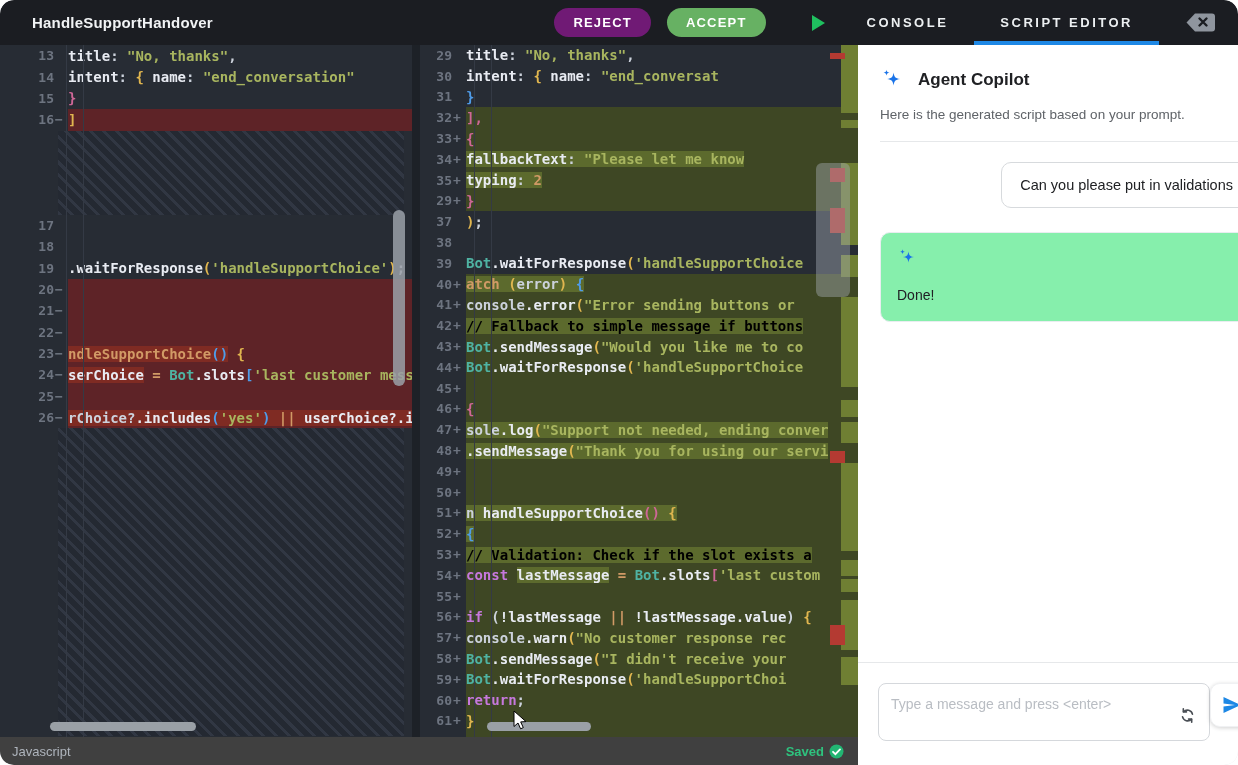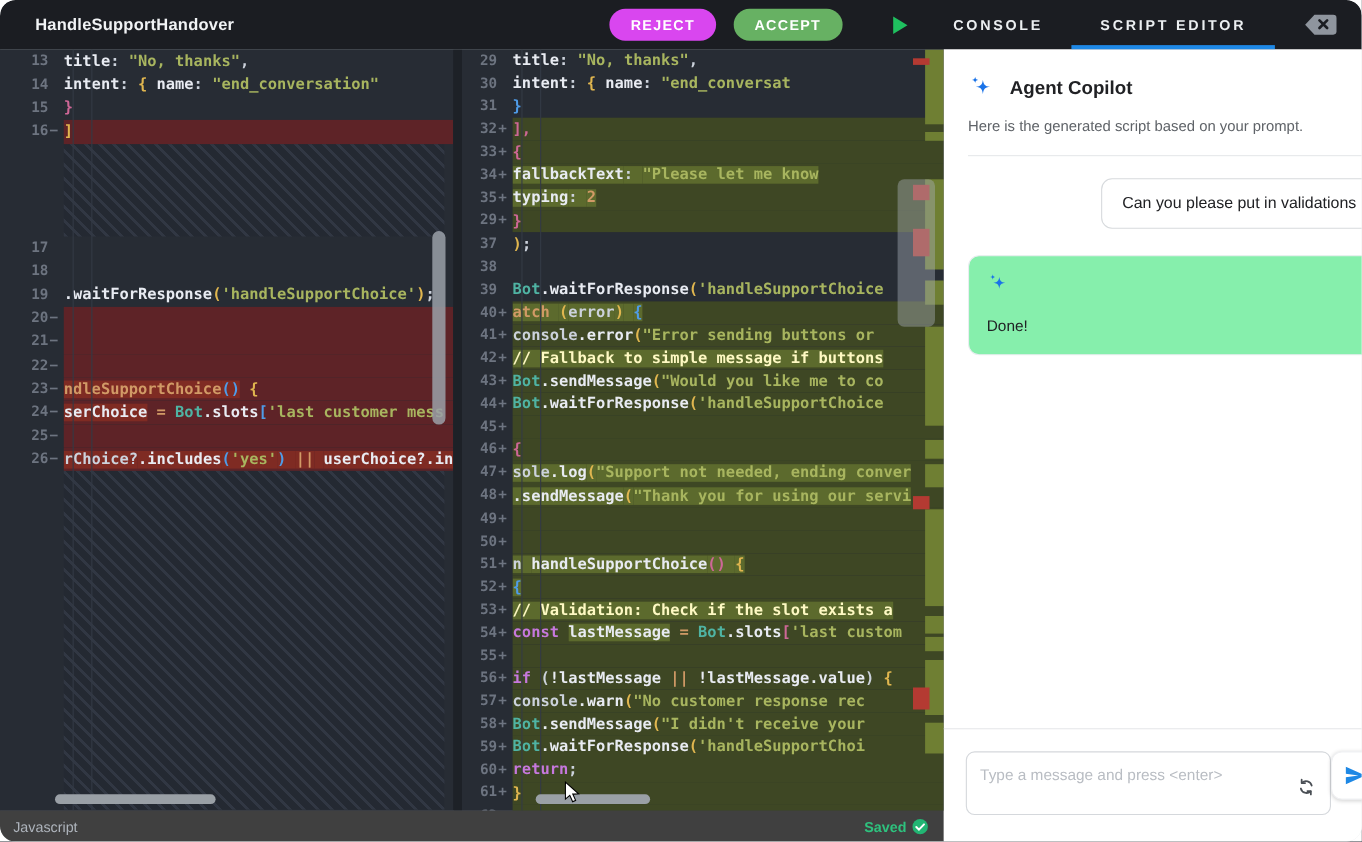--- a/index.html
+++ b/index.html
@@ -4,55 +4,55 @@
 <style>
   * { margin:0; padding:0; box-sizing:border-box; }
   body { background:#ffffff; font-family:"Liberation Sans", sans-serif; width:1238px; height:765px; overflow:hidden; }
   #app { position:relative; width:1238px; height:765px; background:#fff; border-radius:14px; overflow:hidden; box-shadow:0 0 0 1px #e3e5e8 inset; }
 
   
   #topbar { position:absolute; left:0; top:0; width:1238px; height:45px; background:#1b1d22; display:flex; align-items:center; border-radius:14px 14px 0 0; }
   .app-title { margin-left:32px; color:#f1f3f5; font-size:15px; font-weight:bold; letter-spacing:.2px; }
   .spacer { flex:1; }
   .pill-btn { border:none; cursor:pointer; color:#fff; font-weight:bold; font-size:13px; letter-spacing:1.2px; border-radius:15px; padding:7px 19px; font-family:"Liberation Sans",sans-serif; }
-  #reject { background:#d946ef; margin-right:16px; }
+  #reject { background:#701a75; margin-right:16px; }
   #accept { background:#67b163; }
   .play { width:0; height:0; border-left:13px solid #1fc05f; border-top:8px solid transparent; border-bottom:8px solid transparent; margin-left:46px; cursor:pointer; }
   .bar-tab { color:#eceff1; font-size:13px; font-weight:bold; letter-spacing:2.5px; cursor:pointer; }
   #tab-console { margin-left:42px; }
   #tab-script { margin-left:26px; position:relative; height:45px; display:flex; align-items:center; padding:0 26px; }
   #tab-script .underline { position:absolute; left:0; right:0; bottom:0; height:4px; background:#1e88e5; }
   .backspace { margin-left:26px; margin-right:22px; cursor:pointer; display:flex; align-items:center; }
 
   
   #editors { position:absolute; left:0; top:45px; width:858px; bottom:28px; background:#272c34; }
   .panel { position:absolute; top:0; bottom:0; overflow:hidden; background:#272c34; }
   #panel-left  { left:0; width:412px; }
   #divider { position:absolute; left:412px; width:8px; top:0; bottom:0; background:#1d2127; }
   #panel-right { left:420px; width:438px; }
 
   .cl { display:flex; align-items:center; font-family:"DejaVu Sans Mono", monospace; font-weight:bold; font-size:14px; }
   #panel-left  .cl { height:21.4px; }
   #panel-right .cl { height:20.8px; }
   .g { flex:none; display:flex; color:#6d7480; font-size:13px; }
-  #panel-left  .g { width:58px; }
+  #panel-left  .g { width:58px;margin-left:10px; }
   #panel-right .g { width:46px; }
   .num { flex:1; text-align:right; }
   .mk { width:14px; text-align:left; padding-left:1px; }
   .code { flex:1; white-space:pre; overflow:hidden; height:100%; display:flex; align-items:center; }
   .line-del .code { background:#5e2327; }
   .line-add .code { background:#3e4724; }
   .line-del .hi { background:#7f2b23; }
   .line-add .hi { background:#5c6a2d; }
   .hatch { margin-left:58px; margin-right:8px; background:repeating-linear-gradient(45deg,#313743 0 3px,#242932 3px 9px); }
 
   .tk-pl{color:#ccd2dc} .tk-fn{color:#e8ebf2} .tk-st{color:#a8b55f} .tk-kw{color:#c678dd}
   .tk-ty{color:#4fb3a3} .tk-or{color:#d19a66} .tk-y{color:#e0b64f} .tk-pk{color:#ce6797}
   .tk-bl{color:#4f9ce8} .tk-cm{color:#8b94a0}
-  .line-add .tk-cm{color:#fef9c3}
+  .line-add .tk-cm{color:#000000}
 
   .guide { position:absolute; top:0; bottom:0; width:1px; background:#343a45; }
 
   .vscroll { position:absolute; border-radius:6px; }
   #vscroll-left  { right:7px; width:12px; top:165px; height:176px; background:#9aa0a8; opacity:.85; }
   #vscroll-right { right:8px; width:34px; top:118px; height:134px; background:rgba(170,176,186,.42); z-index:5; }
   .hscroll { position:absolute; bottom:6px; height:9px; border-radius:5px; background:#9aa0a6; z-index:6; }
   #hscroll-left { left:50px; width:146px; }
   #hscroll-right { left:67px; width:104px; }
 

